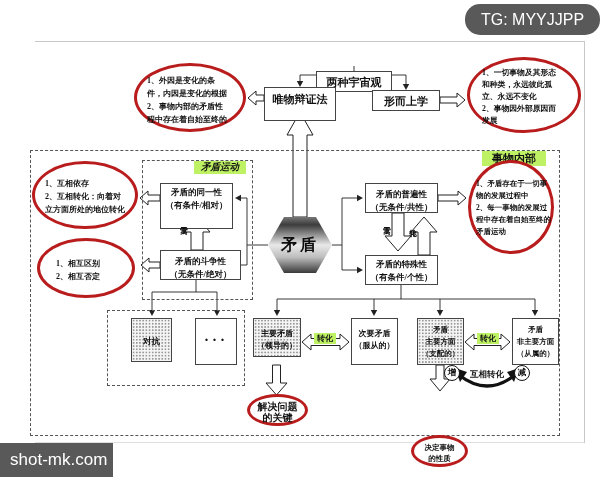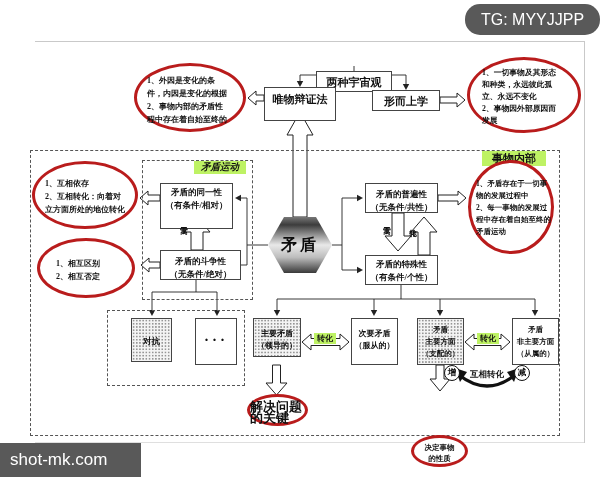--- a/index.html
+++ b/index.html
@@ -189,29 +189,29 @@
   <div class="lbl" style="left:477px;top:333px;width:22px;height:11px;font-size:8px;line-height:11px;">转化</div>
 
   <div class="circ" style="left:444px;top:365px;">
     <span>增</span>
   </div>
   <div class="circ" style="left:514px;top:365px;">
     <span>减</span>
   </div>
   <div class="lbl" style="left:464px;top:369px;width:46px;height:11px;font-size:8.5px;line-height:11px;background:transparent;">互相转化</div>
 
-  <div class="ellipse" style="left:247px;top:394px;width:61px;height:32px;padding-top:4px;font-size:13px;line-height:11px;">
+  <div class="ellipse" style="left:247px;top:394px;width:61px;height:32px;padding-top:4px;font-size:10px;line-height:11px;text-align:center;">
     <div>解决问题</div>
     <div>的关键</div>
   </div>
   <div class="ellipse" style="left:411px;top:391px;width:57px;height:32px;padding-top:4px;font-size:7.5px;line-height:11px;text-align:center;margin-top:44px;">
     <div>决定事物</div>
     <div>的性质</div>
   </div>
 
   <div class="wm" style="left:465px;top:4px;width:135px;height:31px;font-size:16px;justify-content:center;border-radius:15px;">
     <span>TG: MYYJJPP</span>
   </div>
-  <div class="wm" style="left:0px;top:443px;width:141px;height:34px;font-size:17px;padding-left:10px;box-sizing:border-box;">
+  <div class="wm" style="left:0px;top:443px;width:113px;height:34px;font-size:17px;padding-left:10px;box-sizing:border-box;">
     <span>shot-mk.com</span>
   </div>
 
 </div>
 
 </body></html>

